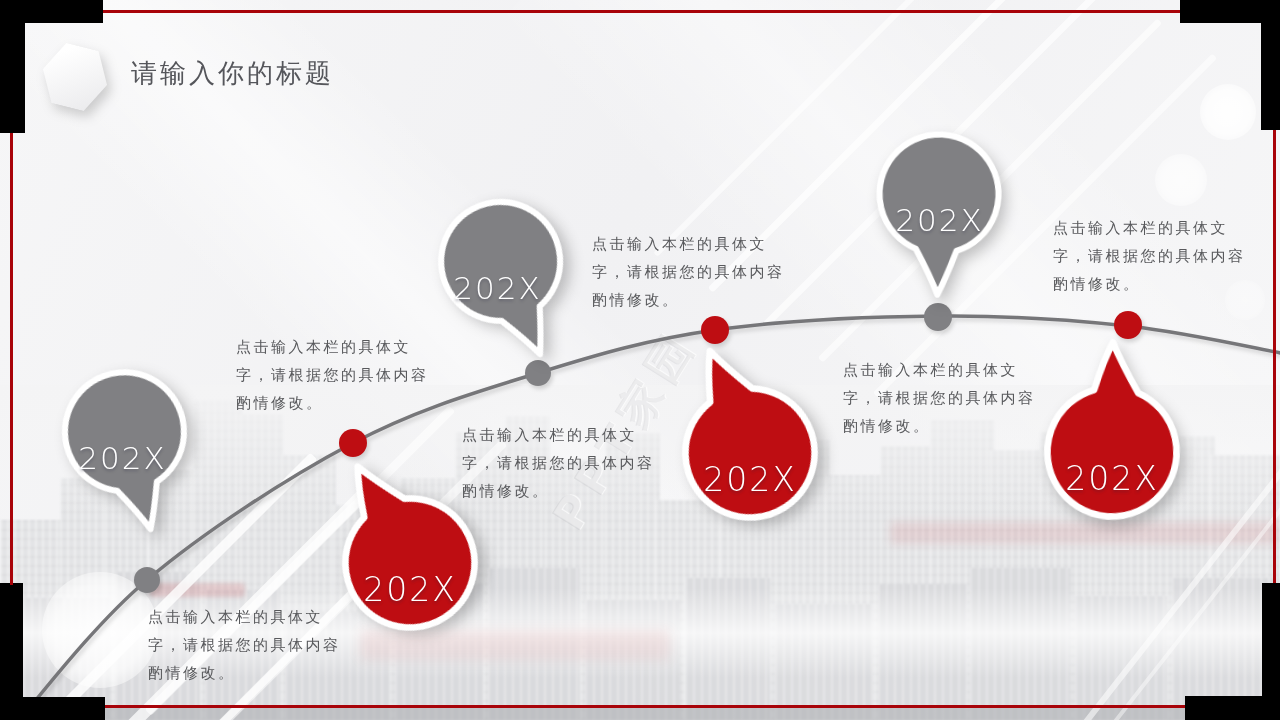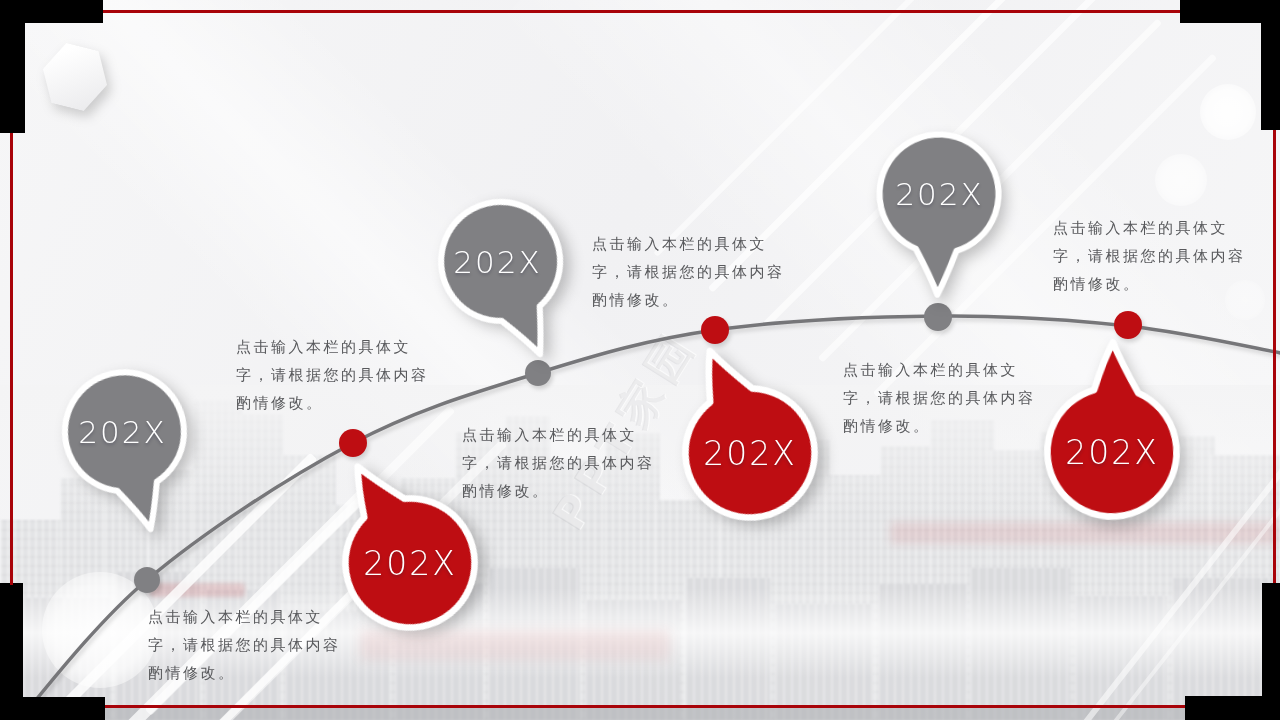--- a/index.html
+++ b/index.html
@@ -47,21 +47,21 @@
   
   .bubble{position:absolute;}
   .bubble svg{display:block;overflow:visible;
     filter:drop-shadow(5px 7px 7px rgba(0,0,0,.22));}
   .bubble.gray svg{transform-origin:50% 35%;}
   .bubble.red  svg{transform-origin:50% 60%;}
   .bubble.gray path{fill:var(--gray);stroke:#fff;stroke-width:7;stroke-linejoin:round;}
   .bubble.red  path{fill:var(--red); stroke:#fff;stroke-width:7;stroke-linejoin:round;}
   .year{position:absolute;transform:translate(-50%,-50%);color:#fff;
     letter-spacing:2px;font-weight:300;white-space:nowrap;
-    text-shadow:0 2px 3px rgba(35,35,60,.35);}
+    text-shadow:0 2px 3px rgba(35,35,60,.35);margin-top:26px;}
   .bubble.gray .year{left:87.5px;top:70px;font-size:31px;}
   .bubble.red  .year{left:95px;top:114px;font-size:33px;}
   .b1 svg{transform:rotate(-13deg);} .b3 svg{transform:rotate(-21deg);} .b5 svg{transform:rotate(3deg);}
   .b2 svg{transform:rotate(-25deg);} .b4 svg{transform:rotate(-18deg);} .b6 svg{transform:rotate(4deg);}
   .b1{left:35px;top:362px;}  .b2{left:315px;top:449px;}
   .b3{left:410px;top:192px;} .b4{left:655px;top:339px;}
   .b5{left:852px;top:124px;} .b6{left:1017px;top:338px;}
 
   
   .desc{position:absolute;width:195px;font-size:15px;line-height:28px;
@@ -208,20 +208,21 @@
   <div class="desc t1">点击输入本栏的具体文字，请根据您的具体内容酌情修改。</div>
   <div class="desc t2">点击输入本栏的具体文字，请根据您的具体内容酌情修改。</div>
   <div class="desc t3">点击输入本栏的具体文字，请根据您的具体内容酌情修改。</div>
   <div class="desc t4">点击输入本栏的具体文字，请根据您的具体内容酌情修改。</div>
   <div class="desc t5">点击输入本栏的具体文字，请根据您的具体内容酌情修改。</div>
   <div class="desc t6">点击输入本栏的具体文字，请根据您的具体内容酌情修改。</div>
 
   <div class="hex-wrap">
       <div class="hex"></div>
     </div>
+  <div class="page-title">请输入你的标题</div>
 
   <div class="frame fk abs" style="left:0;top:0;width:103px;height:23px;"></div>
   <div class="frame fk abs" style="left:0;top:0;width:25px;height:133px;"></div>
   <div class="frame fk abs" style="left:1180px;top:0;width:100px;height:23px;"></div>
   <div class="frame fk abs" style="left:1261px;top:0;width:19px;height:130px;"></div>
   <div class="frame fk abs" style="left:0;top:583px;width:23px;height:137px;"></div>
   <div class="frame fk abs" style="left:0;top:697px;width:105px;height:23px;"></div>
   <div class="frame fk abs" style="left:1262px;top:583px;width:18px;height:137px;"></div>
   <div class="frame fk abs" style="left:1185px;top:696px;width:95px;height:24px;"></div>
   <div class="frame fr abs" style="left:103px;top:10px;width:1077px;height:3px;"></div>

